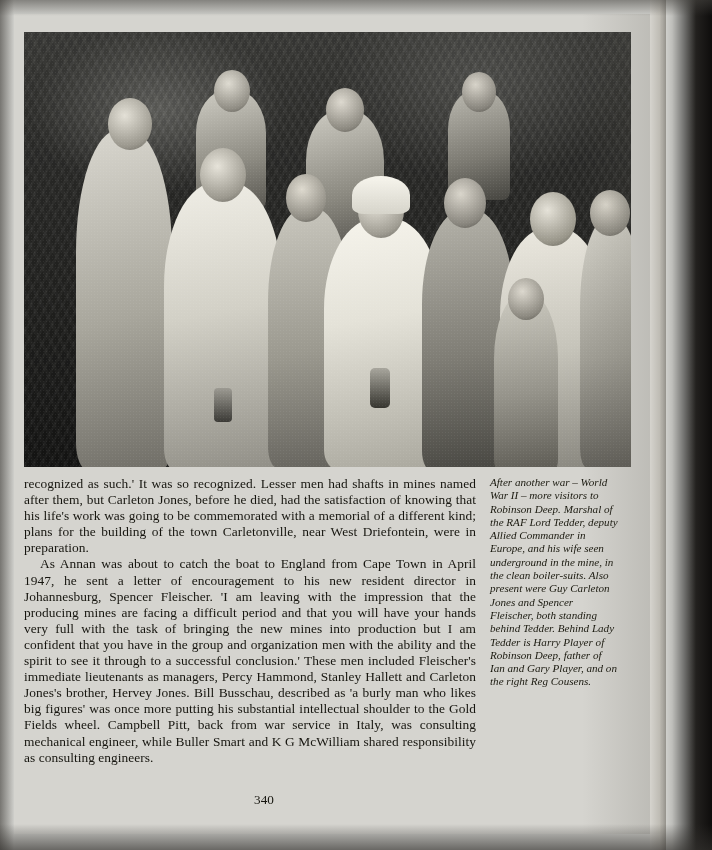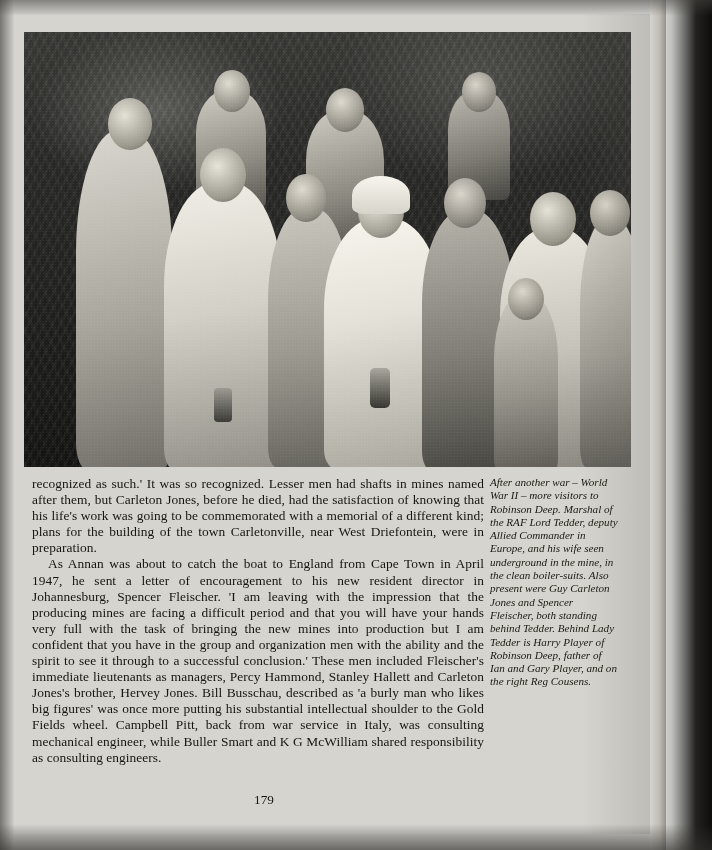--- a/index.html
+++ b/index.html
@@ -129,21 +129,20 @@
   .body-col {
     position: absolute;
     left: 10px;
     top: 462px;
     width: 452px;
     font-size: 13.4px;
     line-height: 16.1px;
     text-align: justify;
     color: #16150f;
     letter-spacing: 0.05px;
-    margin-left: 8px;
   }
   .body-col p {
     margin: 0;
   }
   .body-col p.indent {
     text-indent: 16px;
   }
 
   .caption-col {
     position: absolute;
@@ -229,21 +228,21 @@
       <div class="grain"></div>
     </div>
 
     <div class="body-col">
       <p>recognized as such.' It was so recognized. Lesser men had shafts in mines named after them, but Carleton Jones, before he died, had the satisfaction of knowing that his life's work was going to be commemorated with a memorial of a different kind; plans for the building of the town Carletonville, near West Driefontein, were in preparation.</p>
       <p class="indent">As Annan was about to catch the boat to England from Cape Town in April 1947, he sent a letter of encouragement to his new resident director in Johannesburg, Spencer Fleischer. 'I am leaving with the impression that the producing mines are facing a difficult period and that you will have your hands very full with the task of bringing the new mines into production but I am confident that you have in the group and organization men with the ability and the spirit to see it through to a successful conclusion.' These men included Fleischer's immediate lieutenants as managers, Percy Hammond, Stanley Hallett and Carleton Jones's brother, Hervey Jones. Bill Busschau, described as 'a burly man who likes big figures' was once more putting his substantial intellectual shoulder to the Gold Fields wheel. Campbell Pitt, back from war service in Italy, was consulting mechanical engineer, while Buller Smart and K G McWilliam shared responsibility as consulting engineers.</p>
     </div>
 
     <div class="caption-col">After another war – World War II – more visitors to Robinson Deep. Marshal of the RAF Lord Tedder, deputy Allied Commander in Europe, and his wife seen underground in the mine, in the clean boiler-suits. Also present were Guy Carleton Jones and Spencer Fleischer, both standing behind Tedder. Behind Lady Tedder is Harry Player of Robinson Deep, father of Ian and Gary Player, and on the right Reg Cousens.</div>
 
-    <div class="folio">179</div>
+    <div class="folio">340</div>
 
     <div class="inner-shade"></div>
   </div>
 
   <div class="gutter-edge"></div>
   <div class="gutter"></div>
   <div class="page-top-shadow"></div>
   <div class="page-left-shadow"></div>
   <div class="page-bottom-shadow"></div>
 </div>

